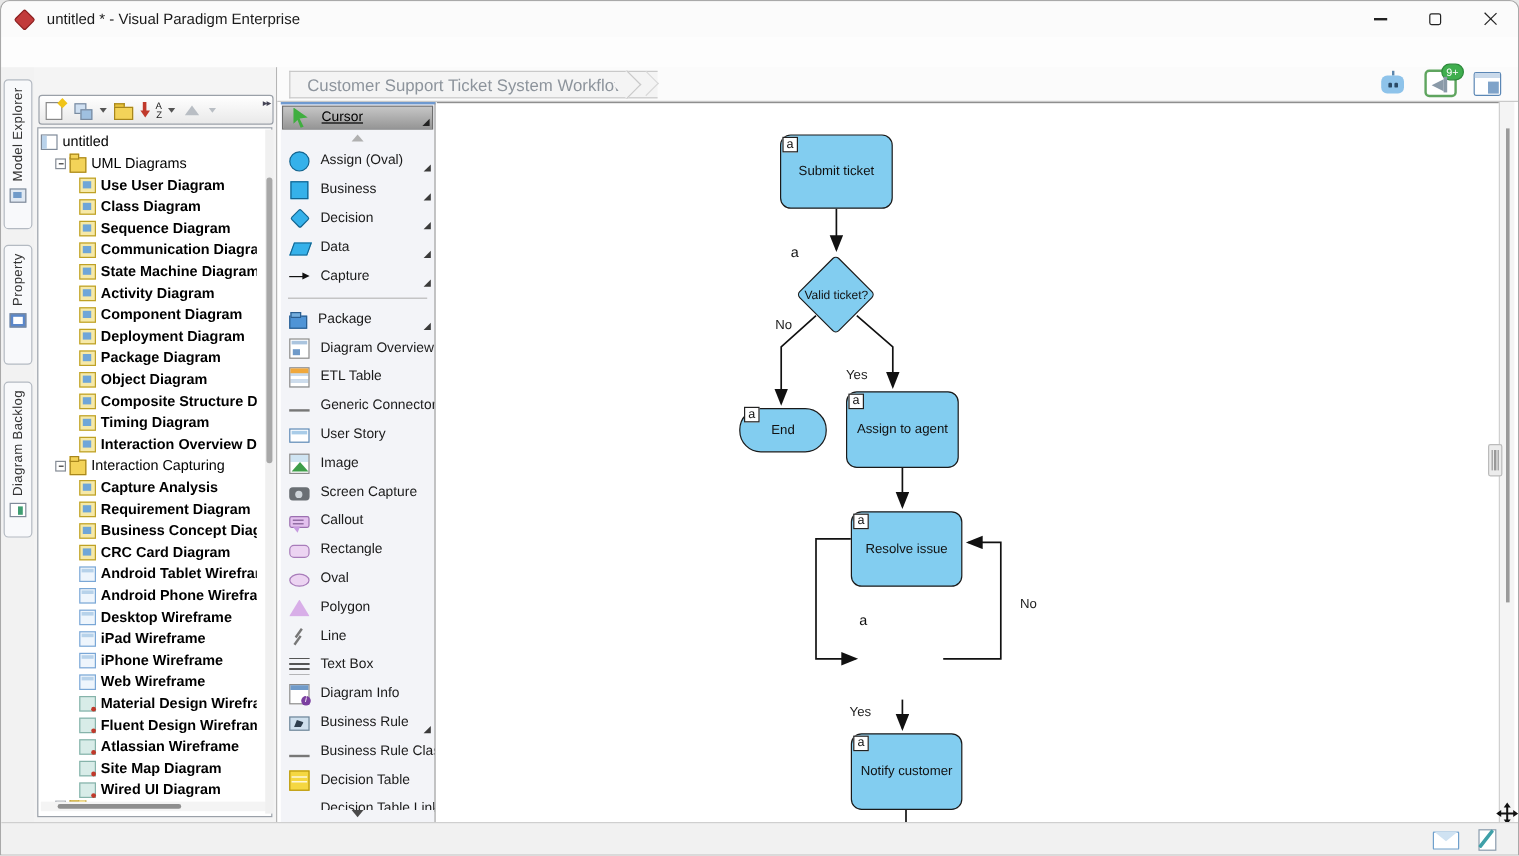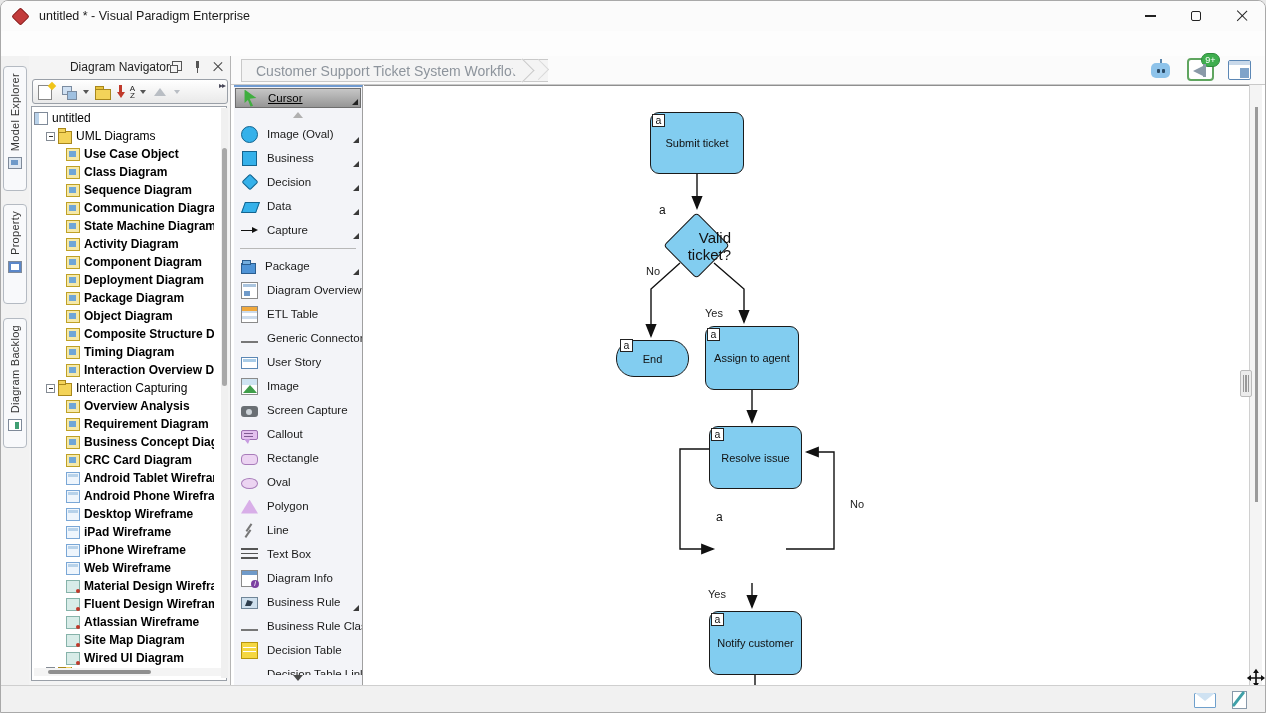--- a/index.html
+++ b/index.html
@@ -187,21 +187,21 @@
   .pi-declink { height:2px; background:#777; margin-top:8px; }
 
   
   .canvas { position:absolute; left:133px; top:29px; width:886px; height:602px; background:#fff; border-top:1px solid #8f8f8f; }
   .node { position:absolute; display:flex; align-items:center; justify-content:center; font-size:11px; color:#111; }
   .proc { background:#82cdf0; border:1.4px solid #1a1a1a; border-radius:9px; }
   .term { background:#82cdf0; border:1.4px solid #1a1a1a; border-radius:18px; }
   .dmdwrap { position:absolute; }
   .dmd { position:absolute; left:10px; top:10px; width:47px; height:47px; background:#82cdf0;
     border:1.4px solid #1a1a1a; border-radius:4px; transform:rotate(45deg); }
-  .dmd-label { position:absolute; inset:0; display:flex; align-items:center; justify-content:center; font-size:15px; color:#111; }
+  .dmd-label { position:absolute; inset:0; display:flex; align-items:center; justify-content:center; font-size:10px; color:#111; }
   .badge { position:absolute; left:1px; top:1px; background:#fff; border:1px solid #222; font-size:10.5px;
     line-height:11px; padding:0 2.5px; color:#111; }
   .free-a { position:absolute; font-size:12px; color:#111; }
   .elabel { position:absolute; font-size:11px; color:#222; }
   .canvas svg { position:absolute; left:0; top:0; }
 
   .canvas-vscroll { position:absolute; right:5px; top:29px; width:13px; height:602px; background:#f4f4f4; border-left:1px solid #d0d0d0; }
   .canvas-vthumb { position:absolute; left:5px; top:22px; width:2.5px; height:395px; background:#9a9a9a; }
   .splitter { position:absolute; right:15px; top:314px; width:12px; height:27px; background:#ececec; border:1px solid #bbb; border-radius:2px;
     display:flex; align-items:center; justify-content:center; gap:1.5px; }
@@ -261,28 +261,20 @@
       <span class="vtab-label">Property</span>
       <span class="vtab-icon grid"></span>
     </div>
     <div class="vtab" style="top:262px; height:130px;">
       <span class="vtab-label">Diagram Backlog</span>
       <span class="vtab-icon backlog"></span>
     </div>
   </div>
 
   <div class="navigator">
-    <div class="nav-header">
-      <span class="nav-title">Diagram Navigator</span>
-      <span class="nav-hicons">
-        <span class="hic hic-float"></span>
-        <span class="hic hic-pin"></span>
-        <span class="hic hic-close"></span>
-      </span>
-    </div>
     <div class="nav-toolbar">
       <span class="tbi tbi-new"></span>
       <span class="tbi tbi-group"></span>
       <span class="caret"></span>
       <span class="tbi tbi-folder"></span>
       <span class="tbi tbi-sort">
           <i>A<br>Z</i>
         </span>
       <span class="caret"></span>
       <span class="tbi tbi-up"></span>
@@ -298,21 +290,21 @@
             <span class="lbl">untitled</span>
           </div>
           <div class="trow folder">
             <span class="expander"></span>
             <span class="ticon ti-folder"></span>
             <span class="lbl">UML Diagrams</span>
           </div>
           <div class="trow leaf">
 
             <span class="ticon ti-yellow"></span>
-            <span class="lbl">Use Case Object</span>
+            <span class="lbl">Use User Diagram</span>
           </div>
           <div class="trow leaf">
 
             <span class="ticon ti-yellow"></span>
             <span class="lbl">Class Diagram</span>
           </div>
           <div class="trow leaf">
 
             <span class="ticon ti-yellow"></span>
             <span class="lbl">Sequence Diagram</span>
@@ -368,21 +360,21 @@
             <span class="lbl">Interaction Overview Diagram</span>
           </div>
           <div class="trow folder">
             <span class="expander"></span>
             <span class="ticon ti-folder"></span>
             <span class="lbl">Interaction Capturing</span>
           </div>
           <div class="trow leaf">
 
             <span class="ticon ti-yellow"></span>
-            <span class="lbl">Overview Analysis</span>
+            <span class="lbl">Capture Analysis</span>
           </div>
           <div class="trow leaf">
 
             <span class="ticon ti-yellow"></span>
             <span class="lbl">Requirement Diagram</span>
           </div>
           <div class="trow leaf">
 
             <span class="ticon ti-yellow"></span>
             <span class="lbl">Business Concept Diagram</span>
@@ -489,21 +481,21 @@
         <span class="plabel">Cursor</span>
         <span class="corner"></span>
       </div>
       <div class="scroll-up">
           <i></i>
         </div>
       <div>
 
       <div class="p-item flyout">
             <span class="pic pi-start"></span>
-            <span class="plabel">Image (Oval)</span>
+            <span class="plabel">Assign (Oval)</span>
             <span class="corner"></span>
           </div>
           <div class="p-item flyout">
             <span class="pic pi-process"></span>
             <span class="plabel">Business</span>
             <span class="corner"></span>
           </div>
           <div class="p-item flyout">
             <span class="pic pi-decision"></span>
             <span class="plabel">Decision</span>

